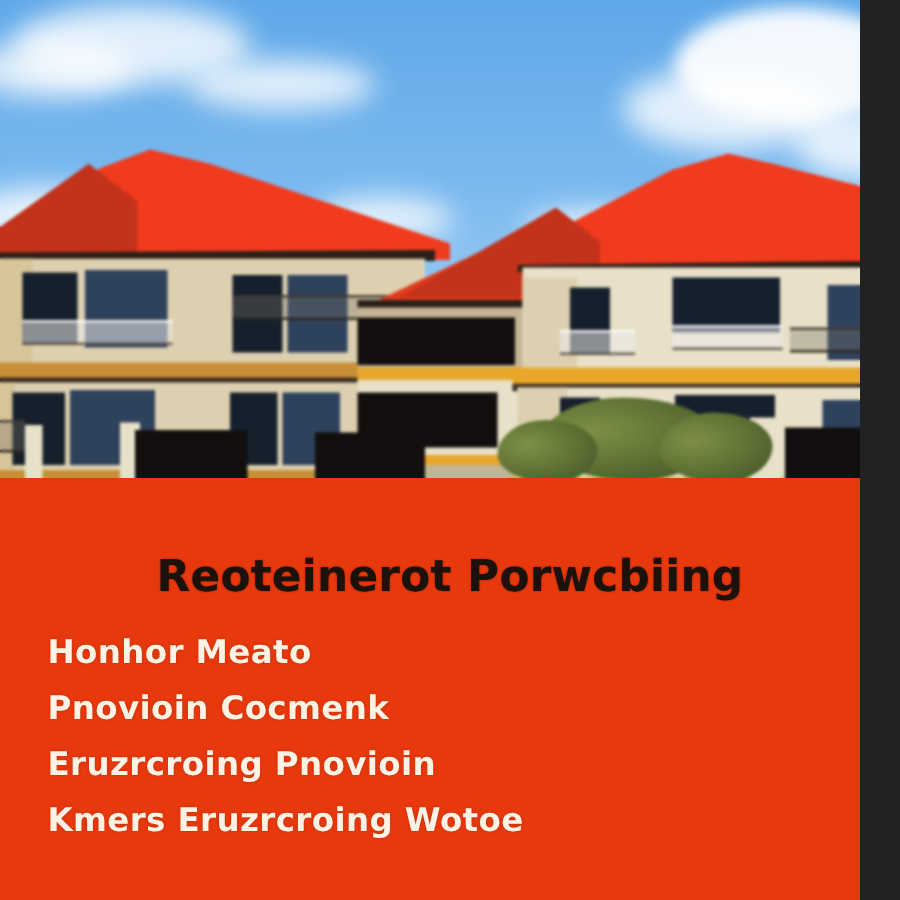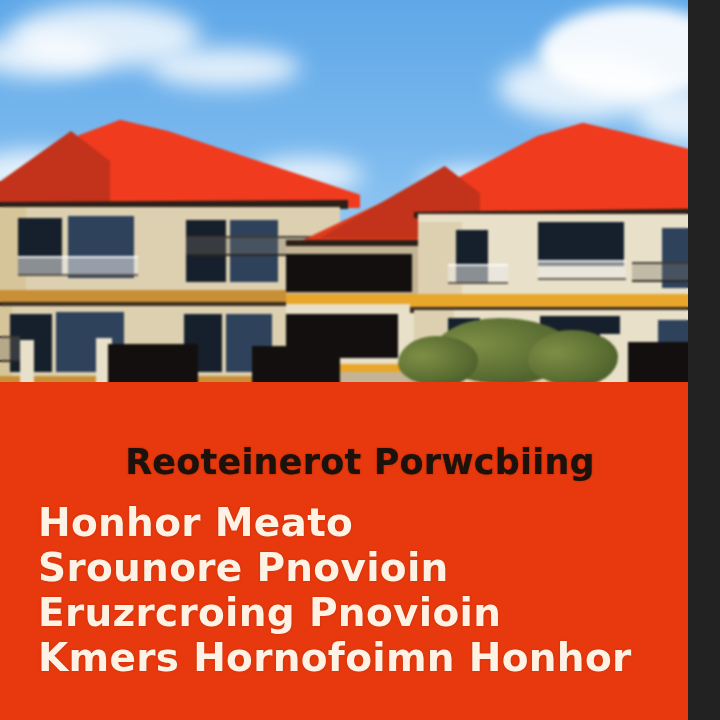--- a/index.html
+++ b/index.html
@@ -125,21 +125,21 @@
     font-family: "DejaVu Sans", sans-serif;
   }
 
   #lines {
     position: absolute;
     left: 38px; top: 118px;
     width: 660px;
   }
   .pline {
     color: #fdf2e4;
-    font-size: 39px;
+    font-size: 26px;
     font-weight: bold;
     line-height: 45px;
     letter-spacing: .3px;
     text-shadow: 0 0 2px rgba(140,40,10,.5);
     font-family: "DejaVu Sans", sans-serif;
     white-space: nowrap;
   }
 </style>
 </head>
 <body>
@@ -260,19 +260,19 @@
 
     <div id="photo-blur"></div>
   </div>
 
   <div id="panel">
 
     <div id="headline">Reoteinerot Porwcbiing</div>
 
     <div id="lines">
       <div class="pline">Honhor Meato</div>
-      <div class="pline">Srounore Pnovioin</div>
+      <div class="pline">Pnovioin Cocmenk</div>
       <div class="pline">Eruzrcroing Pnovioin</div>
-      <div class="pline">Kmers Hornofoimn Honhor</div>
+      <div class="pline">Kmers Eruzrcroing Wotoe</div>
     </div>
 
   </div>
 </div>
 
 </body></html>

